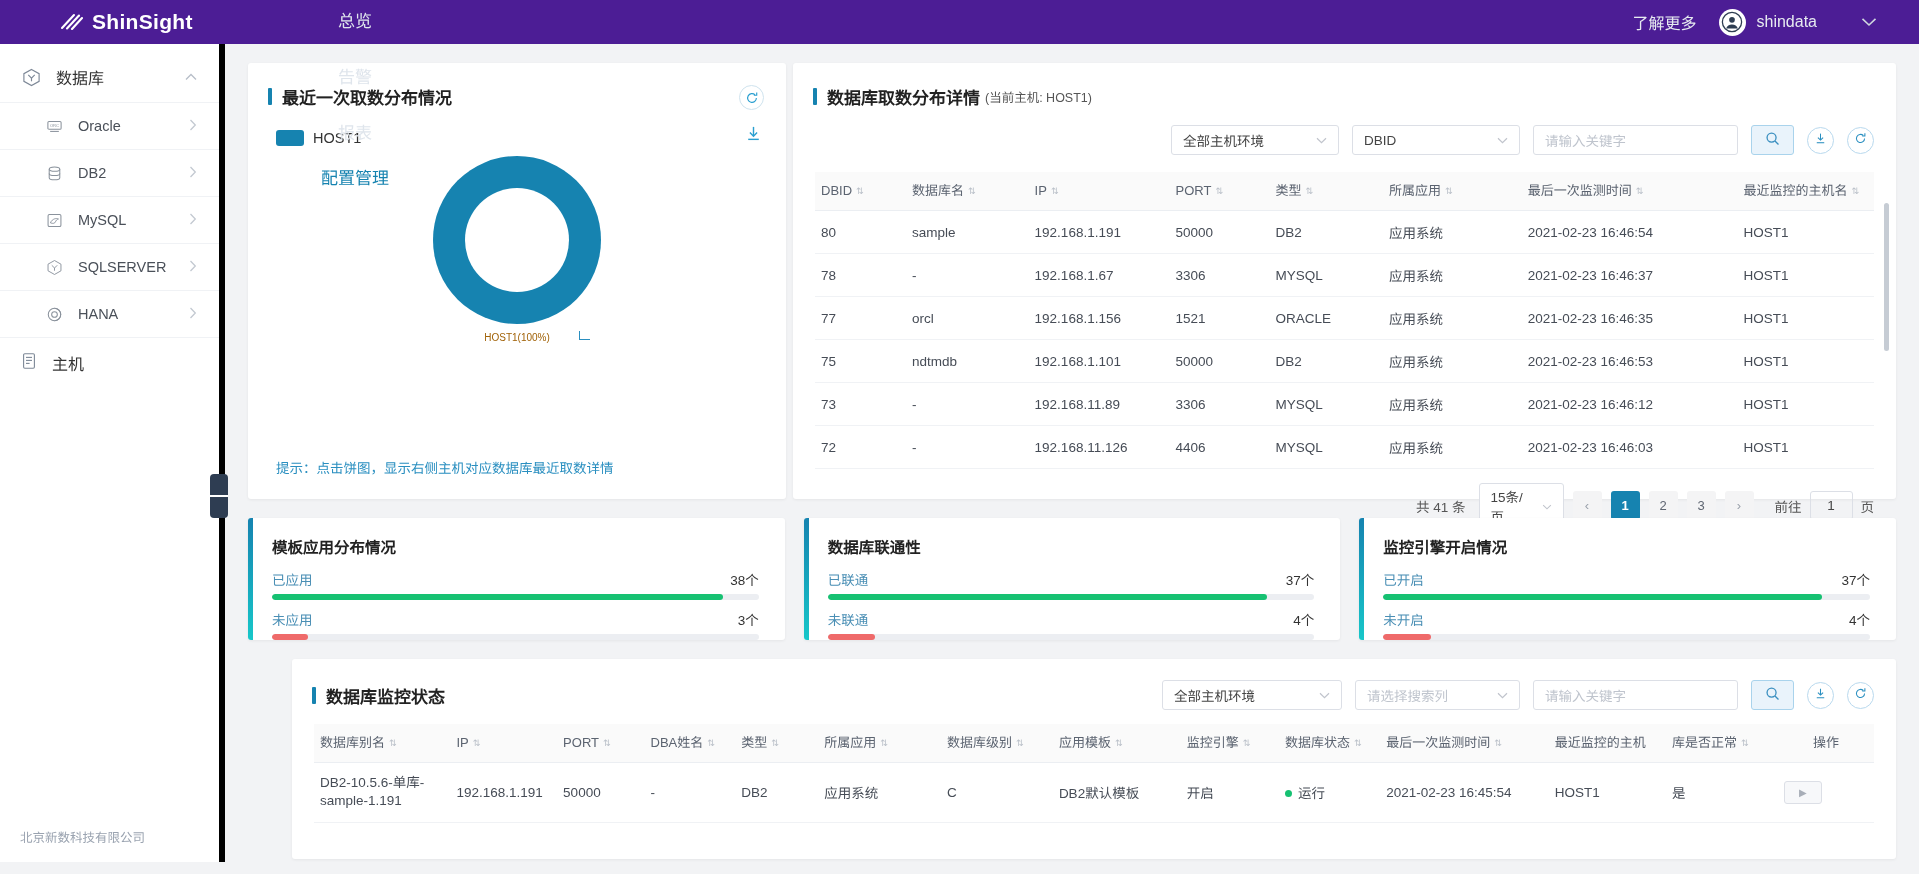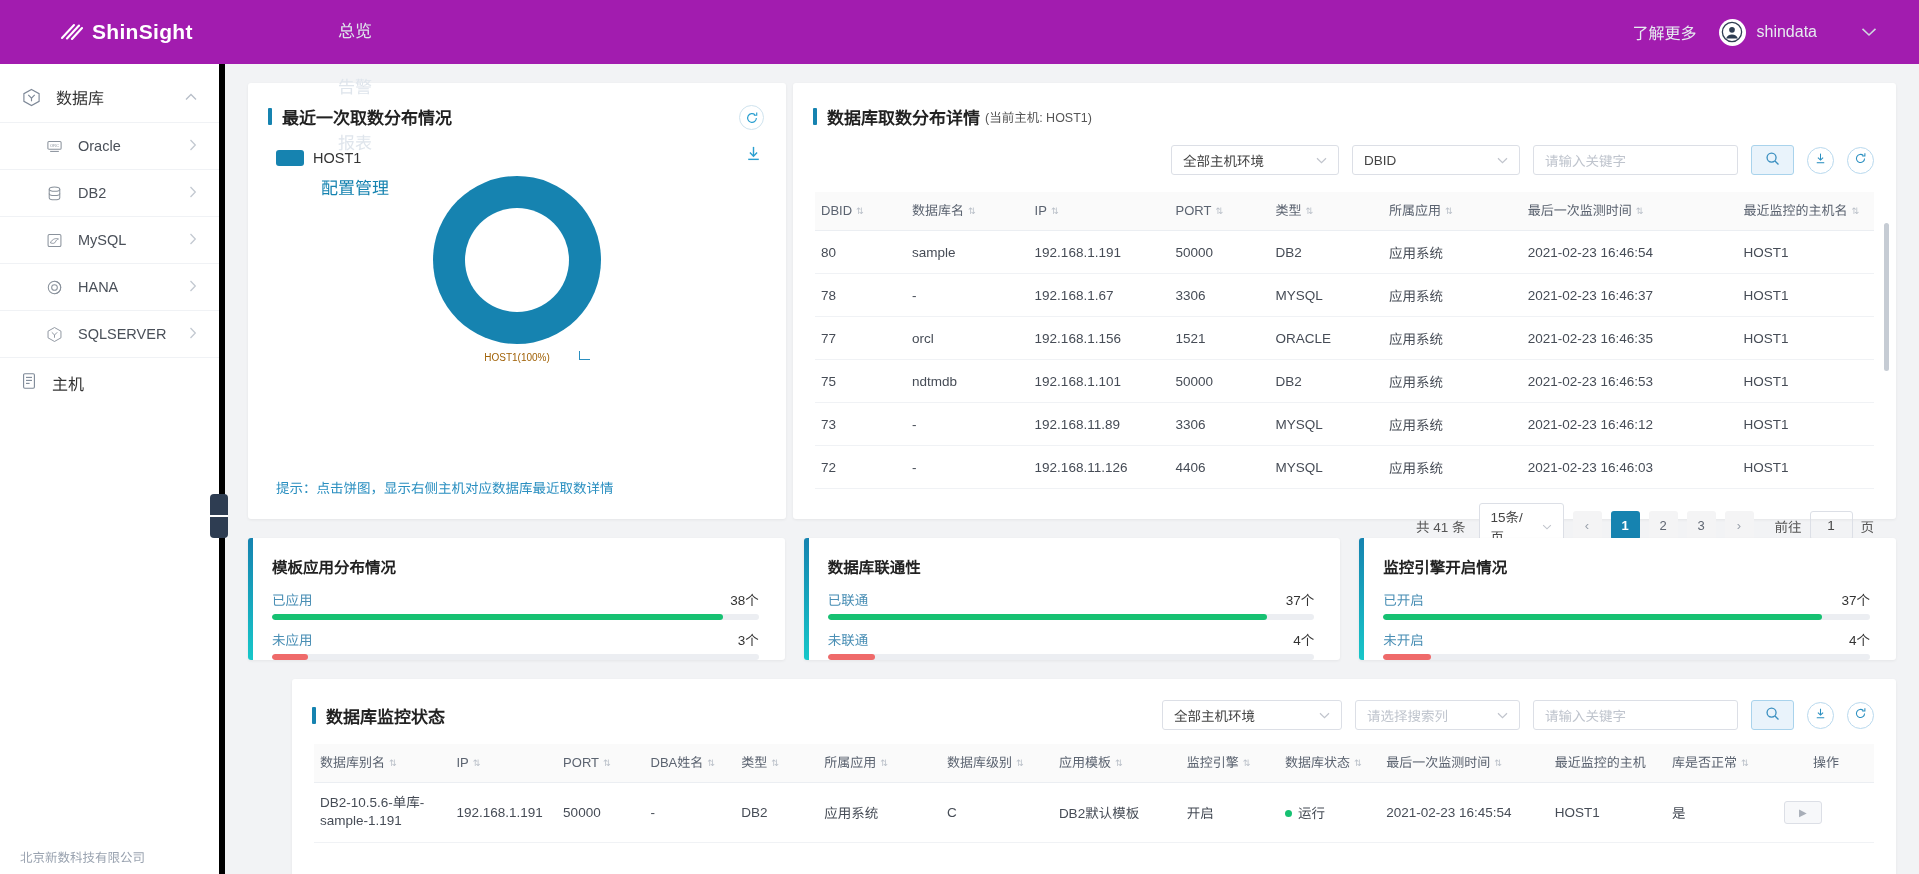--- a/index.html
+++ b/index.html
@@ -8,21 +8,21 @@
     width: 1919px; height: 874px;
     font-family: "Liberation Sans", "DejaVu Sans", sans-serif;
     background: #f2f3f5;
     color: #333;
     overflow: hidden;
     font-size: 14px;
   }
 
   
   .topbar {
-    height: 64px; background: #a21caf; display:flex; align-items:center;
+    height: 44px; background: #4c1d95; display:flex; align-items:center;
     position: relative; z-index: 20;
   }
   .brand { width: 225px; display:flex; align-items:center; gap:9px; padding-left:57px; }
   .brand-logo { width: 26px; height: 24px; position:relative; display:block; }
   .brand-name { color:#fff; font-size:21px; font-weight:600; letter-spacing:.3px; }
 
   .mainnav { display:flex; align-items:center; gap:0; margin-left:52px; height:56px;flex-direction:column; }
   .nav-item {
     color:#dfe5ec; font-size:17px; padding: 0 38px; height:56px; line-height:56px;
     cursor:pointer; white-space:nowrap;
@@ -328,43 +328,43 @@
       <span class="sl">MySQL</span>
       <span class="sa">
         <svg width="8" height="12" viewBox="0 0 8 12" aria-hidden="true">
             <polyline points="1.5,1 6.3,6 1.5,11" fill="none" stroke="#c3c9d1" stroke-width="1.3"></polyline>
           </svg>
       </span>
     </div>
 
     <div class="side-item">
       <span class="si">
+        <svg width="17" height="17" viewBox="0 0 20 20" aria-hidden="true">
+          <polygon points="10,1.8 17.6,6.1 17.6,13.9 10,18.2 2.4,13.9 2.4,6.1" fill="none" stroke="#8a929c" stroke-width="1.1"></polygon>
+          <path d="M6.8 7.4 L10 10.6 L13.2 7.4" fill="none" stroke="#8a929c" stroke-width="1.1"></path>
+          <line x1="10" y1="10.6" x2="10" y2="13.8" stroke="#8a929c" stroke-width="1.1"></line>
+        </svg>
+      </span>
+      <span class="sl">SQLSERVER</span>
+      <span class="sa">
+        <svg width="8" height="12" viewBox="0 0 8 12" aria-hidden="true">
+            <polyline points="1.5,1 6.3,6 1.5,11" fill="none" stroke="#c3c9d1" stroke-width="1.3"></polyline>
+          </svg>
+      </span>
+    </div>
+
+    <div class="side-item">
+      <span class="si">
         <svg width="17" height="17" viewBox="0 0 18 18" aria-hidden="true">
           <circle cx="9" cy="9" r="6.6" fill="none" stroke="#8a929c" stroke-width="1.1"></circle>
           <circle cx="9" cy="9" r="3" fill="none" stroke="#8a929c" stroke-width="1.1"></circle>
           <path d="M9 2.4 a6.6 6.6 0 0 1 0 13.2" fill="none" stroke="#8a929c" stroke-width="1.1"></path>
         </svg>
       </span>
       <span class="sl">HANA</span>
-      <span class="sa">
-        <svg width="8" height="12" viewBox="0 0 8 12" aria-hidden="true">
-            <polyline points="1.5,1 6.3,6 1.5,11" fill="none" stroke="#c3c9d1" stroke-width="1.3"></polyline>
-          </svg>
-      </span>
-    </div>
-
-    <div class="side-item">
-      <span class="si">
-        <svg width="17" height="17" viewBox="0 0 20 20" aria-hidden="true">
-          <polygon points="10,1.8 17.6,6.1 17.6,13.9 10,18.2 2.4,13.9 2.4,6.1" fill="none" stroke="#8a929c" stroke-width="1.1"></polygon>
-          <path d="M6.8 7.4 L10 10.6 L13.2 7.4" fill="none" stroke="#8a929c" stroke-width="1.1"></path>
-          <line x1="10" y1="10.6" x2="10" y2="13.8" stroke="#8a929c" stroke-width="1.1"></line>
-        </svg>
-      </span>
-      <span class="sl">SQLSERVER</span>
       <span class="sa">
         <svg width="8" height="12" viewBox="0 0 8 12" aria-hidden="true">
             <polyline points="1.5,1 6.3,6 1.5,11" fill="none" stroke="#c3c9d1" stroke-width="1.3"></polyline>
           </svg>
       </span>
     </div>
 
     <div class="side-host">
       <span class="gi">
         <svg width="18" height="18" viewBox="0 0 18 18" aria-hidden="true">

